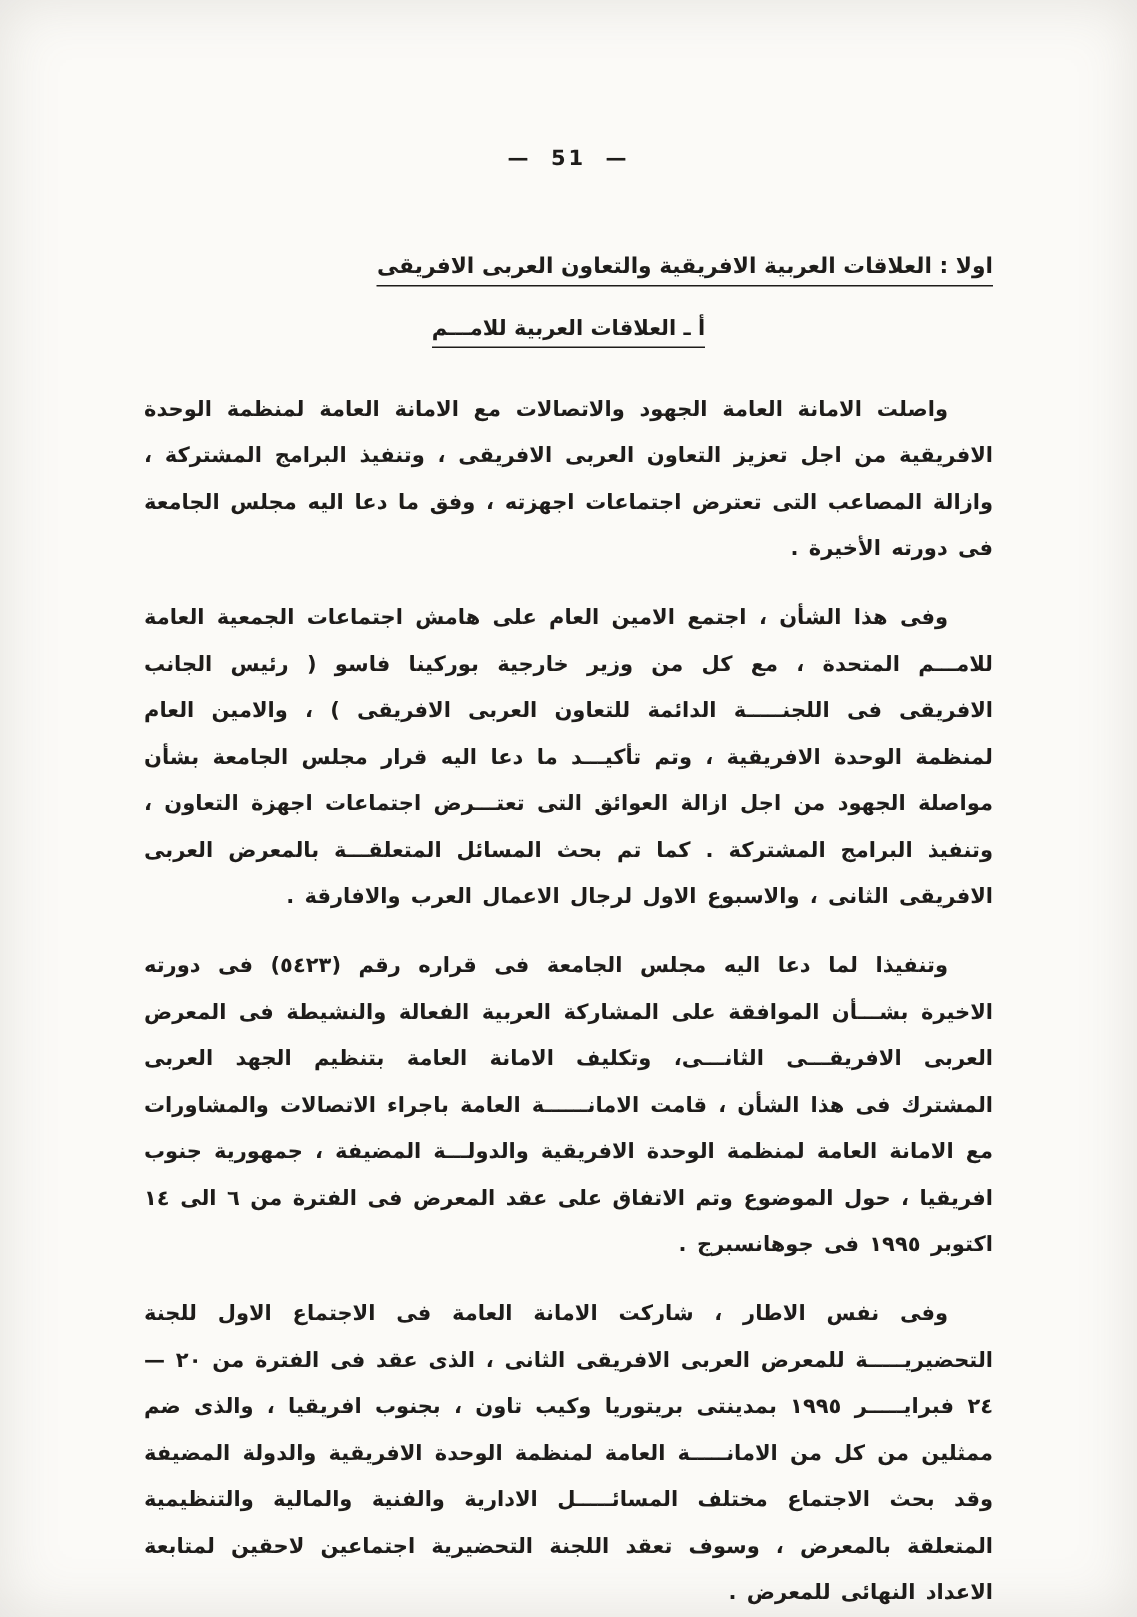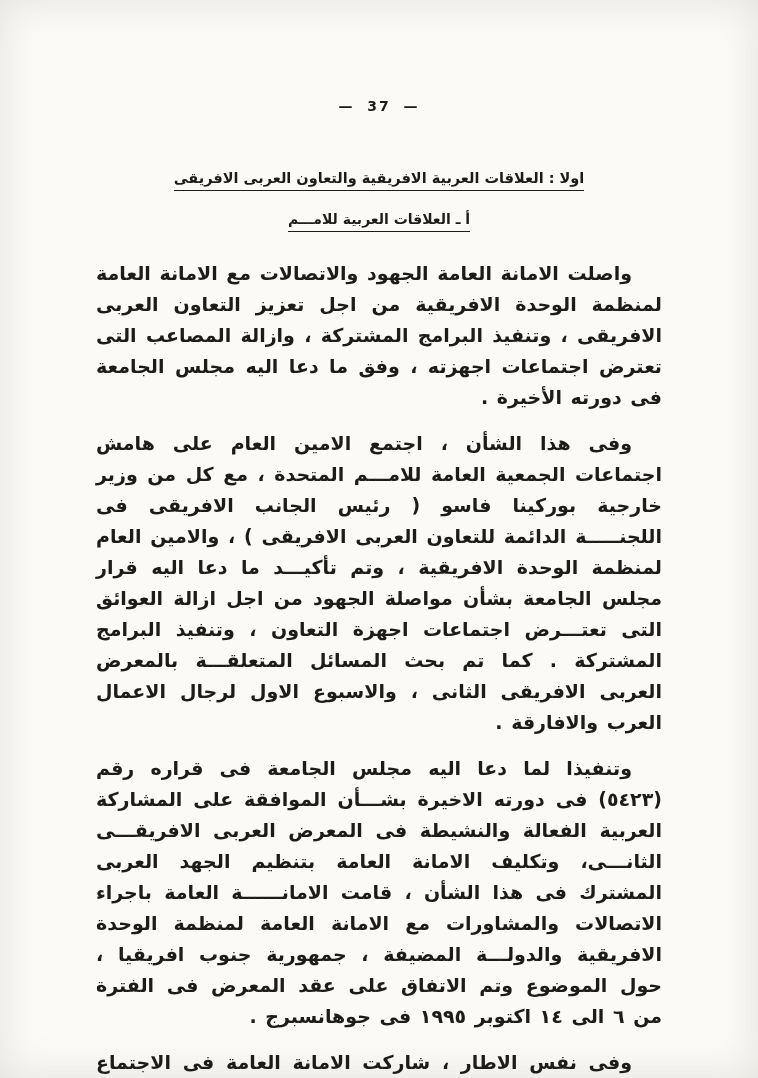--- a/index.html
+++ b/index.html
@@ -28,59 +28,59 @@
   .page-number {
     margin-top: 98px;
     text-align: center;
     font-size: 14px;
     font-weight: bold;
     letter-spacing: 2px;
     word-spacing: 6px;
   }
   .heading {
     margin-top: 56px;
-    text-align: center;
+    text-align: right;
     font-size: 14.5px;
     font-weight: bold;
   }
   .heading .u,
   .subheading .u {
     display: inline-block;
     border-bottom: 1.5px solid #1e1c1a;
     padding-bottom: 4px;
   }
   .subheading {
     margin-top: 20px;
     text-align: center;
     font-size: 14px;
     font-weight: bold;
   }
   .body-text {
     margin-top: 26px;
   }
   .para {
     margin: 0 0 15px 0;
-    font-size: 19px;
+    font-size: 14px;
     font-weight: bold;
     line-height: 31px;
     text-align: justify;
     text-indent: 30px;
     word-spacing: 2px;
   }
   .para.gap-large {
     margin-top: 12px;
   }
 </style>
 </head>
 <body>
 
 <div class="page">
   <div class="content">
 
-    <div class="page-number">— 37 —</div>
+    <div class="page-number">— 51 —</div>
 
     <div class="heading">
       <span class="u">اولا : العلاقات العربية الافريقية والتعاون العربى الافريقى</span>
     </div>
 
     <div class="subheading">
       <span class="u">أ ـ العلاقات العربية للامـــم</span>
     </div>
 
     <div class="body-text">

